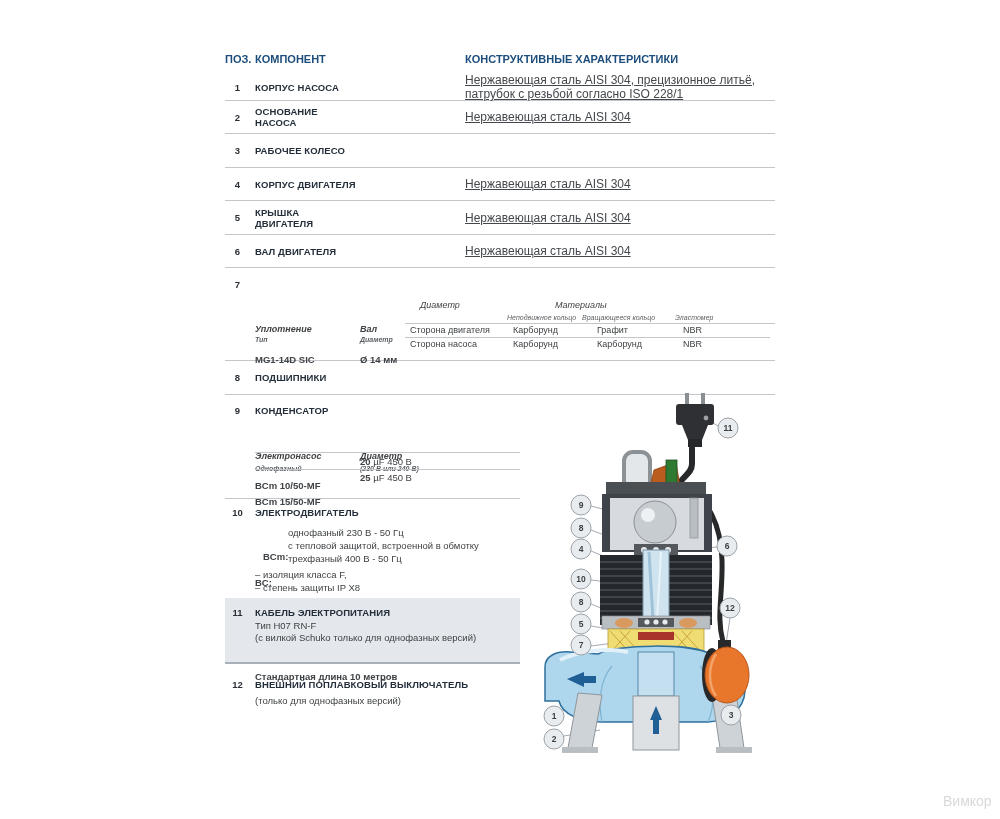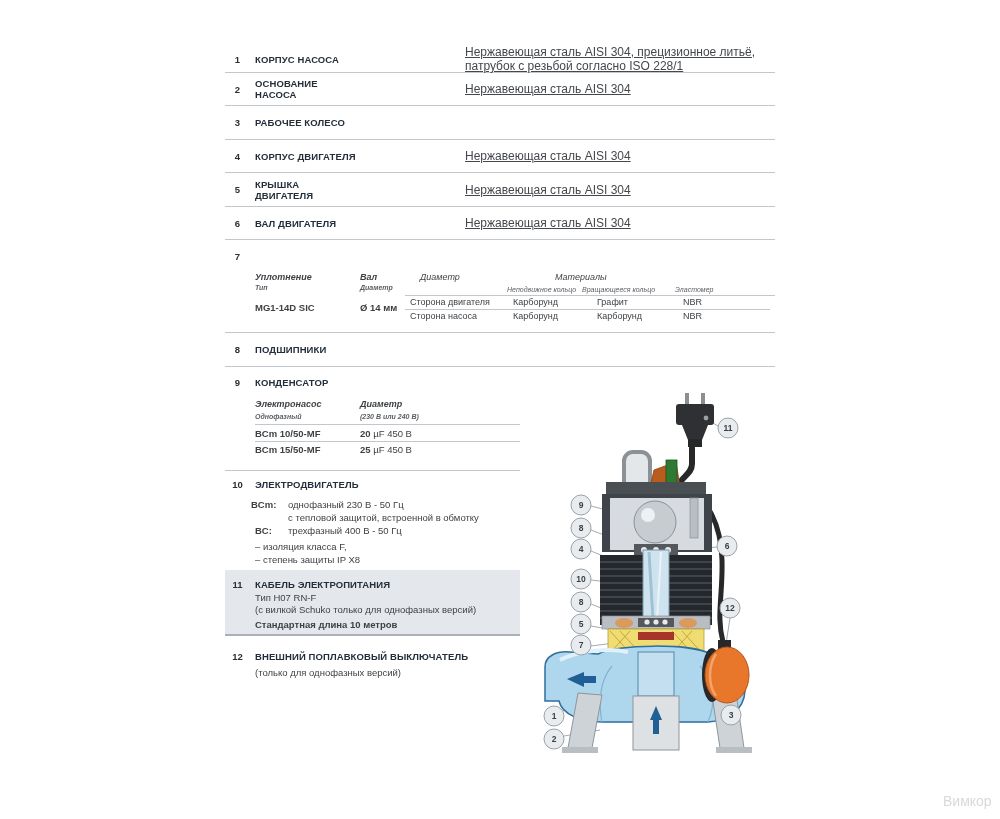--- a/index.html
+++ b/index.html
@@ -10,38 +10,43 @@
   .row.sep{border-bottom:1px solid #c3c7cb;}
   .num{font-weight:bold;font-size:9.5px;color:#2a2f35;text-align:center;width:25px;}
   .cname{font-weight:bold;font-size:9.5px;color:#232e3a;letter-spacing:.1px;}
   .cdesc{font-size:12px;color:#44484c;text-decoration:underline;}
   .hdrrow{height:28px;}
   .hdr{font-weight:bold;font-size:11px;color:#1d4d7c;}
   .h28{height:28px}.h33{height:33px}.h34{height:34px}
   .blk{position:relative;box-sizing:border-box;}
   .abs{position:absolute;white-space:nowrap;}
   .it{font-style:italic;}
-  .b{font-weight:bold;}
+  .b{font-weight:bold;margin-top:24px;}
   .tiny{font-size:7px;color:#5a5e62;}
   .s9{font-size:9px;}
   .s95{font-size:9.5px;}
   .hline{position:absolute;height:1px;background:#c3c7cb;}
   .leftcol{width:295px;}
   .gray{background:#e4e8ec;border-bottom:2px solid #a9b0b7;}
   .ul{}
   .watermark{position:absolute;left:943px;top:793px;font-size:14px;color:#d9d9d9;}
   svg text{font-family:"Liberation Sans",sans-serif;}
 </style>
 </head>
 <body>
 
 <div class="page">
 
   <div class="tbl">
 
+    <div class="row hdrrow">
+      <div class="hdr">ПОЗ.</div>
+      <div class="hdr">КОМПОНЕНТ</div>
+      <div class="hdr" style="padding-left:105px">КОНСТРУКТИВНЫЕ ХАРАКТЕРИСТИКИ</div>
+    </div>
 
     <div class="row sep h28">
       <div class="num">1</div>
       <div class="cname">КОРПУС НАСОСА</div>
       <div class="cdesc" style="padding-left:105px">Нержавеющая сталь AISI 304, прецизионное литьё, патрубок с резьбой согласно ISO 228/1</div>
     </div>
     <div class="row sep h33">
       <div class="num">2</div>
       <div class="cname">ОСНОВАНИЕ НАСОСА</div>
       <div class="cdesc" style="padding-left:105px">Нержавеющая сталь AISI 304</div>
@@ -122,21 +127,21 @@
       <div class="abs b s95" style="left:30px;top:77px">BCm 15/50-MF</div>
       <div class="abs s95" style="left:135px;top:77px">
         <span class="b">25</span>
         <span>µF 450 В</span>
       </div>
     </div>
 
     <div class="blk leftcol" style="height:99px">
       <div class="abs num" style="left:0;top:8px">10</div>
       <div class="abs cname" style="left:30px;top:8px">ЭЛЕКТРОДВИГАТЕЛЬ</div>
-      <div class="abs b s95" style="left:26px;top:28px">BCm:</div>
+      <div class="abs b s95" style="left:38px;top:28px">BCm:</div>
       <div class="abs s95" style="left:63px;top:28px">однофазный 230 В - 50 Гц</div>
       <div class="abs s95" style="left:63px;top:41px">с тепловой защитой, встроенной в обмотку</div>
       <div class="abs b s95" style="left:30px;top:54px">BC:</div>
       <div class="abs s95" style="left:63px;top:54px">трехфазный 400 В - 50 Гц</div>
       <div class="abs s95" style="left:30px;top:70px">–  изоляция класса F,</div>
       <div class="abs s95" style="left:30px;top:83px">–  степень защиты IP X8</div>
     </div>
 
     <div class="blk leftcol gray" style="height:66px">
       <div class="abs num" style="left:0;top:9px">11</div>

